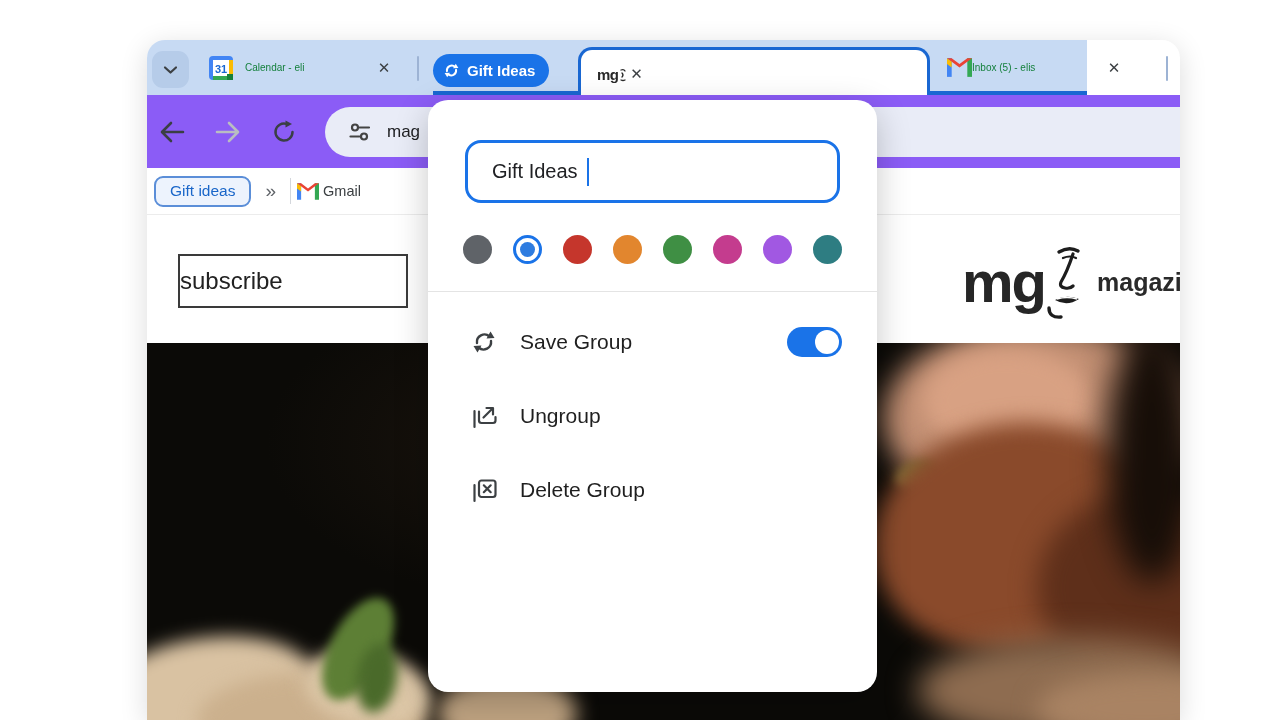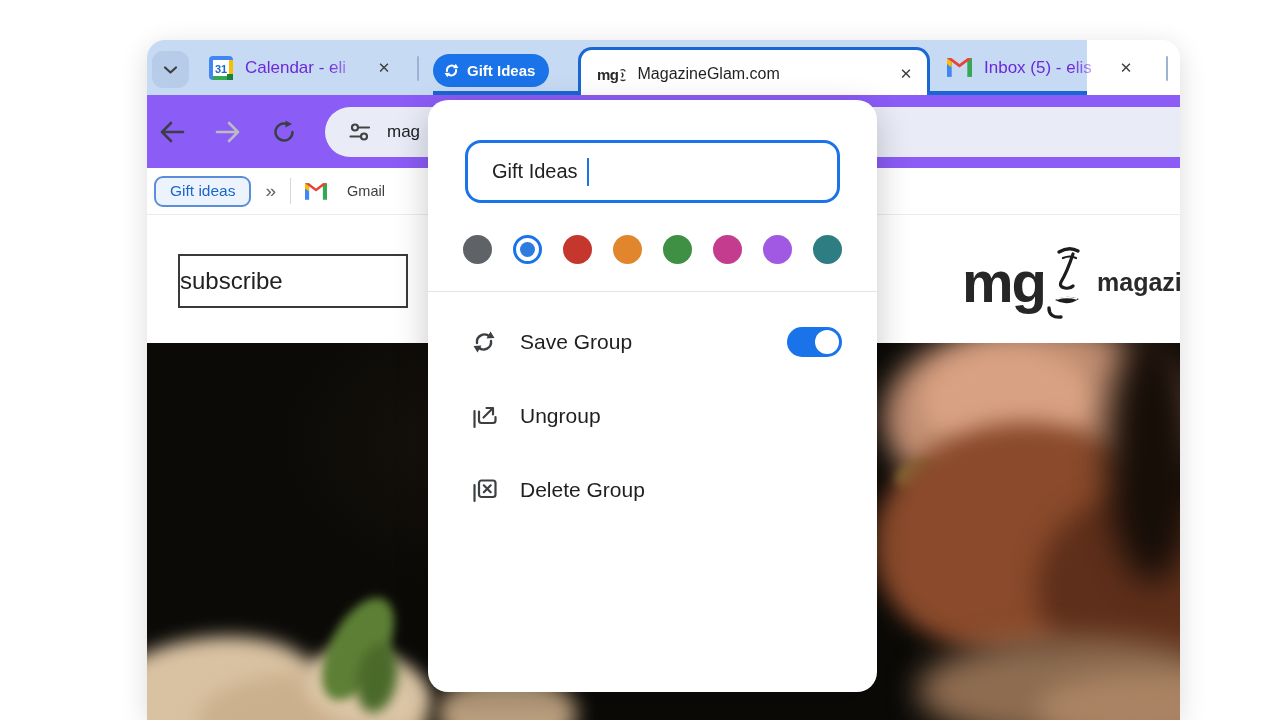--- a/index.html
+++ b/index.html
@@ -9,21 +9,21 @@
   
   .browser { position:absolute; left:147px; top:40px; width:1033px; height:680px;
              border-radius:18px 18px 0 0; overflow:hidden; background:#fff;
              box-shadow:0 6px 28px rgba(0,0,0,.14); }
 
   
   .tabstrip { position:absolute; left:0; top:0; width:940px; height:55px; background:#c7daf3; }
   .tab-search-btn { position:absolute; left:5px; top:11px; width:37px; height:37px; border-radius:11px;
                     background:#b6cce9; display:flex; align-items:center; justify-content:center; cursor:pointer; }
   .tab { position:absolute; top:0; height:55px; display:flex; align-items:center; color:#202124; }
-  .tab-title { font-size:17px; color:#6d28d9; white-space:nowrap; overflow:hidden;
+  .tab-title { font-size:10px; color:#15803d; white-space:nowrap; overflow:hidden;
                -webkit-mask-image:linear-gradient(90deg,#000 70%,transparent 98%);
                mask-image:linear-gradient(90deg,#000 70%,transparent 98%); }
   .tab-close { width:22px; height:22px; display:flex; align-items:center; justify-content:center;
                font-size:15px; color:#3c4043; cursor:pointer; border-radius:50%; }
   .strip-sep { position:absolute; top:16px; width:2px; height:25px; background:#9db3d4; border-radius:1px; }
   .group-pill { position:absolute; left:286px; top:14px; height:33px; padding:0 14px 0 10px; border-radius:17px;
                 display:flex; align-items:center; gap:7px; color:#fff; font-size:15px; font-weight:700; cursor:pointer; }
   .active-tab { position:absolute; left:431px; top:7px; width:352px; height:51px; background:#fff;
                 border:3px solid #1967d2; border-bottom:none; border-radius:14px 14px 0 0;
                 display:flex; align-items:center; padding:0 10px 0 16px; }
@@ -38,21 +38,21 @@
   .omnibox-text { font-size:17px; color:#202124; }
 
   
   .bookmarks { position:absolute; left:0; top:128px; width:1033px; height:47px; background:#fff;
                display:flex; align-items:center; border-bottom:1px solid #ececec; }
   .bm-chip { margin-left:7px; height:31px; padding:0 14px; display:flex; align-items:center;
              border:2px solid #5b8ed8; border-radius:9px; background:#edf3fd; color:#1a66c9;
              font-size:15.5px; cursor:pointer; }
   .bm-chevrons { margin-left:14px; font-size:19px; color:#5f6368; cursor:pointer; }
   .bm-sep { margin-left:14px; width:1px; height:26px; background:#d4d7dc; }
-  .bm-item { margin-left:14px; display:flex; align-items:center; gap:20px; cursor:pointer; }
+  .bm-item { margin-left:6px; display:flex; align-items:center; gap:4px; cursor:pointer; }
   .bm-label { font-size:14.5px; color:#3c4043; }
 
   
   .page-header { position:absolute; left:0; top:175px; width:1033px; height:128px; background:#fff; }
   .subscribe-btn { position:absolute; left:31px; top:39px; width:230px; height:54px; background:#fff;
                    border:2px solid #3a3a3a; display:flex; align-items:center; justify-content:flex-start;
                    font-size:24px; color:#222; cursor:pointer; }
   .logo { position:absolute; left:815px; top:22px; width:218px; height:90px; overflow:hidden;
           display:flex; align-items:center; }
   .logo-mg { font-size:58px; font-weight:700; color:#262626; letter-spacing:-2px; line-height:1; }
@@ -130,34 +130,33 @@
         <span>Gift Ideas</span>
       </div>
 
       <div class="active-tab">
         <span style="display:flex; align-items:flex-start;">
           <span style="font-weight:700; font-size:15px; color:#2a2a2a; letter-spacing:-0.5px;">mg</span>
           <svg width="6" height="14" viewBox="0 0 6 14" style="margin-left:1px; margin-top:2px;">
             <path d="M1 2 Q4 1 5 3 M2 5 Q4 7 2 9 M1 12 Q3 13 5 12" fill="none" stroke="#2a2a2a" stroke-width="1.3" stroke-linecap="round"></path>
           </svg>
         </span>
-        <span style="margin-left:12px; font-size:16px; color:#1f2023; flex:1;">MagazineGlam.com</span>
         <span class="tab-close">✕</span>
       </div>
 
       <div class="tab" style="left:800px; width:215px;">
         <span>
           <svg width="25" height="19" viewBox="0 0 24 18">
             <rect x="0" y="0" width="4.5" height="18" fill="#4285f4"></rect>
             <rect x="19.5" y="0" width="4.5" height="18" fill="#34a853"></rect>
             <polygon points="0,0 12,9 24,0 19.5,0 12,5.6 4.5,0" fill="#ea4335"></polygon>
             <polygon points="0,0 4.5,3.4 4.5,9 0,5.6" fill="#fbbc04"></polygon>
           </svg>
         </span>
-        <span class="tab-title" style="margin-left:12px; width:125px;">Inbox (5) - elis</span>
+        <span class="tab-title" style="margin-left:0; width:125px;">Inbox (5) - elis</span>
         <span class="tab-close" style="margin-left:6px;">✕</span>
       </div>
 
       <div class="strip-sep" style="left:1019px;"></div>
 
       <div class="group-line" style="left:286px; width:145px;"></div>
       <div class="group-line" style="left:783px; right:0;"></div>
     </div>
 
     <div class="toolbar">

